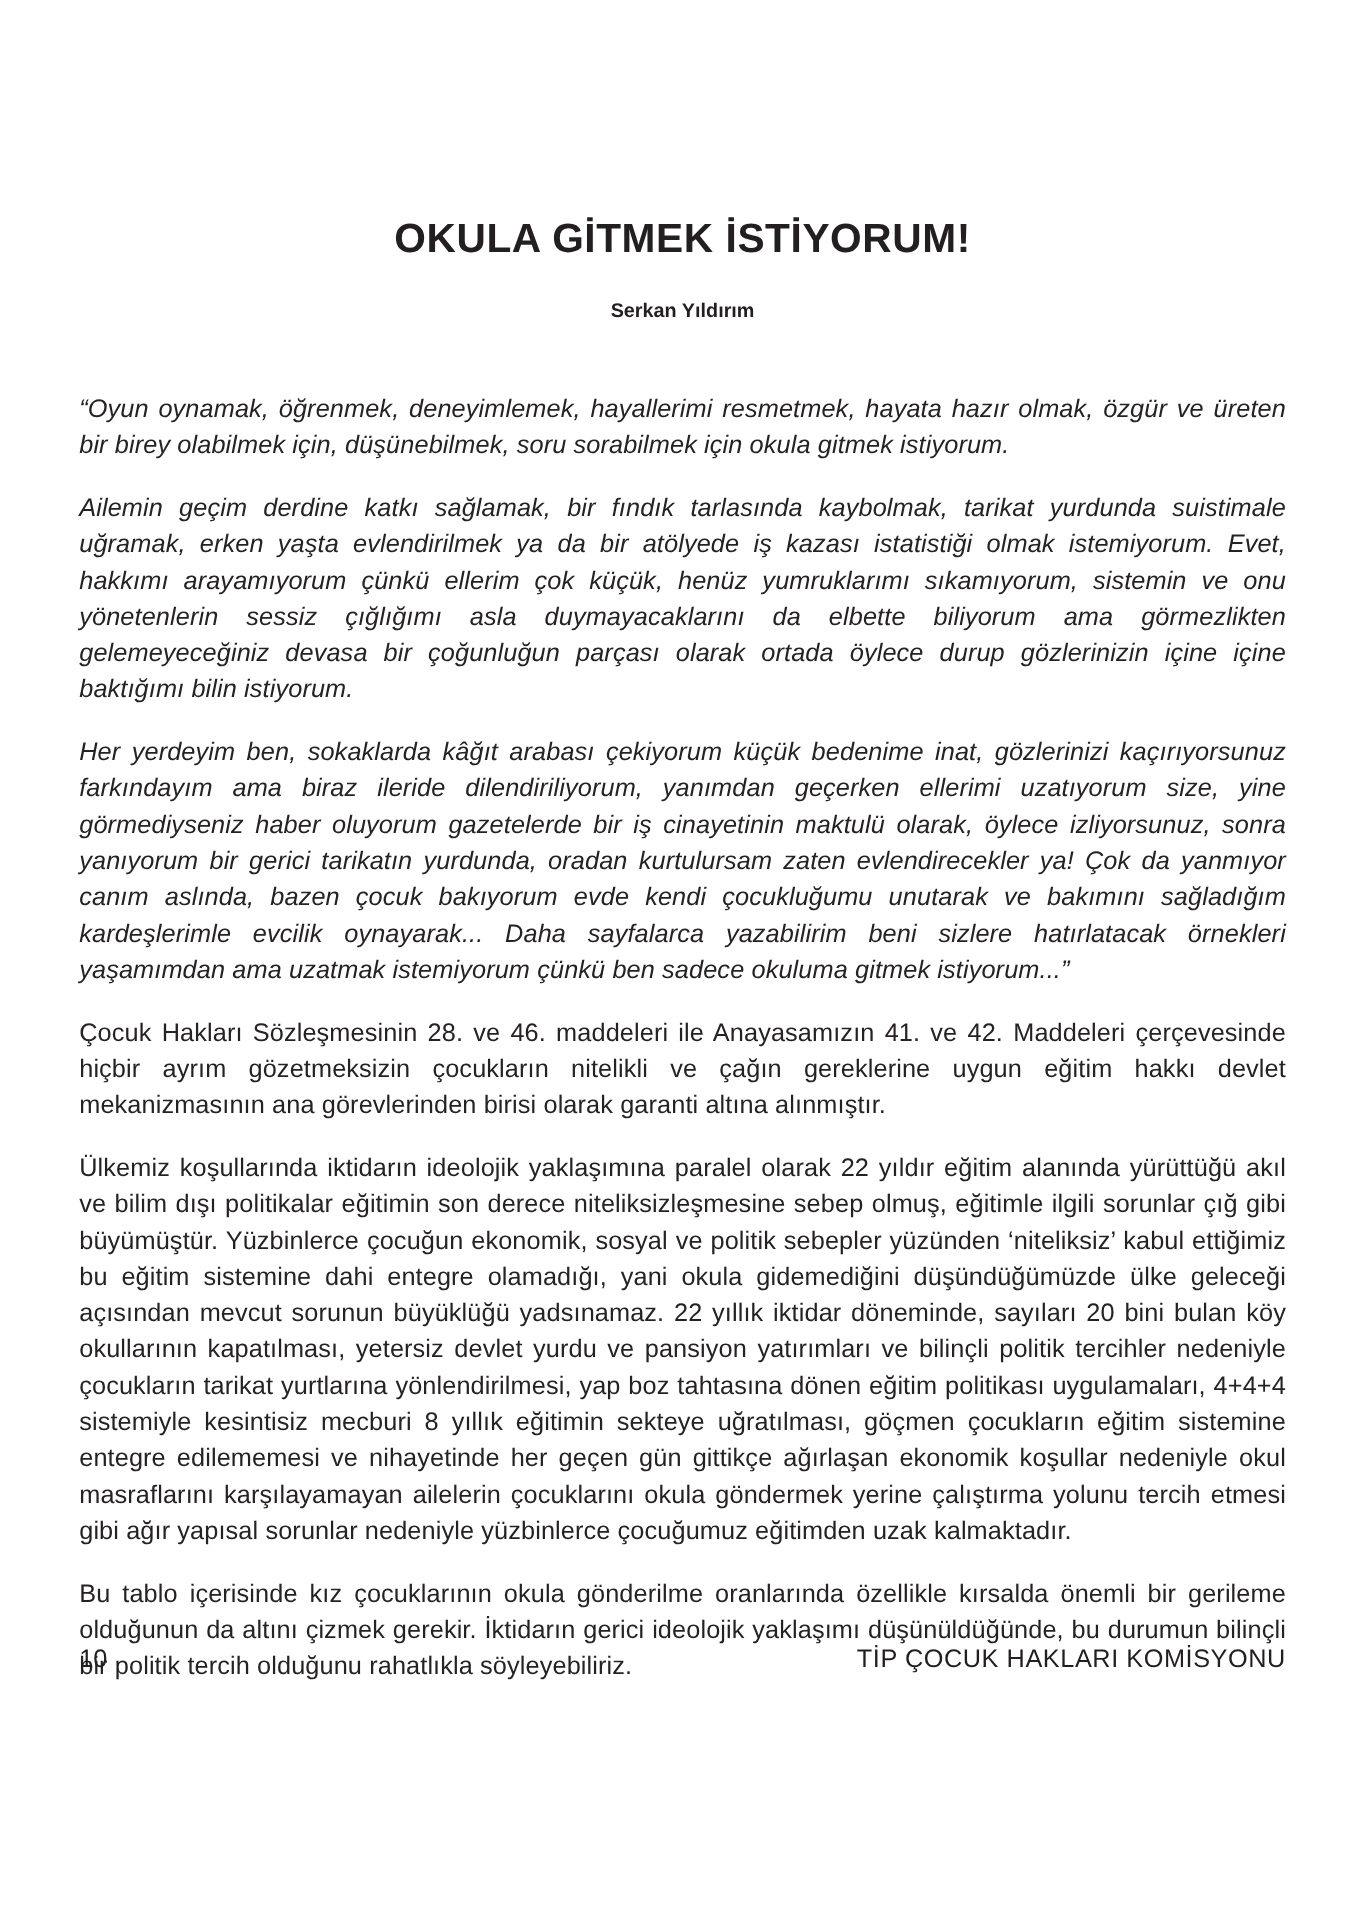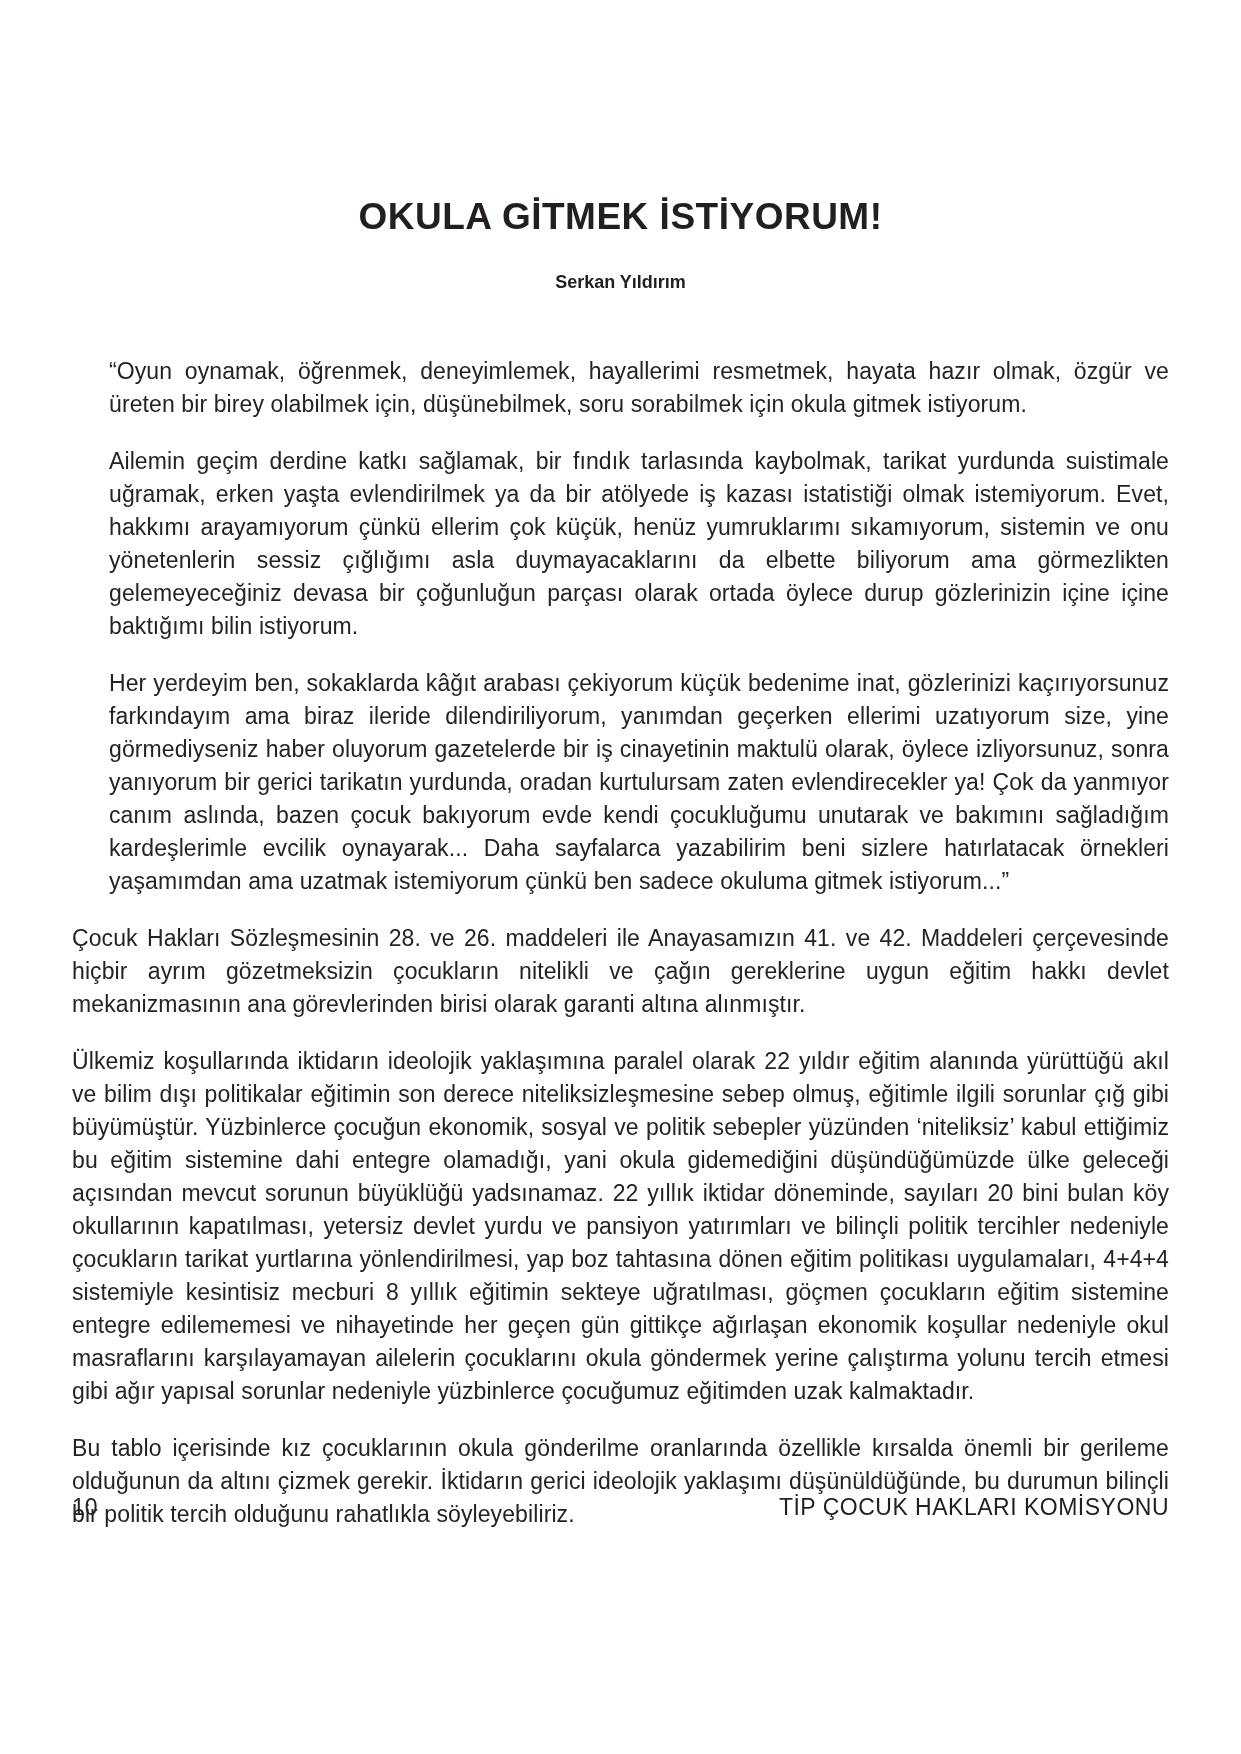--- a/index.html
+++ b/index.html
@@ -42,21 +42,21 @@
   .para {
     font-size: 23px;
     line-height: 33px;
     text-align: justify;
     margin: 0 0 24px 0;
     letter-spacing: 0.1px;
     hyphens: auto;
     -webkit-hyphens: auto;
   }
   .para.quote {
-    margin-left: 37px;
+    font-style: italic;
   }
   .footer {
     position: absolute;
     left: 72px;
     right: 72px;
     bottom: 168px;
     display: flex;
     justify-content: space-between;
     align-items: baseline;
     font-size: 23px;
@@ -80,21 +80,21 @@
     <h1 class="doc-title">OKULA GİTMEK İSTİYORUM!</h1>
 
     <div class="doc-author">Serkan Yıldırım</div>
 
     <p class="para quote">“Oyun oynamak, öğrenmek, deneyimlemek, hayallerimi resmetmek, hayata hazır olmak, özgür ve üreten bir birey olabilmek için, düşünebilmek, soru sorabilmek için okula gitmek istiyorum.</p>
 
     <p class="para quote">Ailemin geçim derdine katkı sağlamak, bir fındık tarlasında kaybolmak, tarikat yurdunda suistimale uğramak, erken yaşta evlendirilmek ya da bir atölyede iş kazası istatistiği olmak istemiyorum. Evet, hakkımı arayamıyorum çünkü ellerim çok küçük, henüz yumruklarımı sıkamıyorum, sistemin ve onu yönetenlerin sessiz çığlığımı asla duymayacaklarını da elbette biliyorum ama görmezlikten gelemeyeceğiniz devasa bir çoğunluğun parçası olarak ortada öylece durup gözlerinizin içine içine baktığımı bilin istiyorum.</p>
 
     <p class="para quote">Her yerdeyim ben, sokaklarda kâğıt arabası çekiyorum küçük bedenime inat, gözlerinizi kaçırıyorsunuz farkındayım ama biraz ileride dilendiriliyorum, yanımdan geçerken ellerimi uzatıyorum size, yine görmediyseniz haber oluyorum gazetelerde bir iş cinayetinin maktulü olarak, öylece izliyorsunuz, sonra yanıyorum bir gerici tarikatın yurdunda, oradan kurtulursam zaten evlendirecekler ya! Çok da yanmıyor canım aslında, bazen çocuk bakıyorum evde kendi çocukluğumu unutarak ve bakımını sağladığım kardeşlerimle evcilik oynayarak... Daha sayfalarca yazabilirim beni sizlere hatırlatacak örnekleri yaşamımdan ama uzatmak istemiyorum çünkü ben sadece okuluma gitmek istiyorum...”</p>
 
-    <p class="para">Çocuk Hakları Sözleşmesinin 28. ve 26. maddeleri ile Anayasamızın 41. ve 42. Maddeleri çerçevesinde hiçbir ayrım gözetmeksizin çocukların nitelikli ve çağın gereklerine uygun eğitim hakkı devlet mekanizmasının ana görevlerinden birisi olarak garanti altına alınmıştır.</p>
+    <p class="para">Çocuk Hakları Sözleşmesinin 28. ve 46. maddeleri ile Anayasamızın 41. ve 42. Maddeleri çerçevesinde hiçbir ayrım gözetmeksizin çocukların nitelikli ve çağın gereklerine uygun eğitim hakkı devlet mekanizmasının ana görevlerinden birisi olarak garanti altına alınmıştır.</p>
 
     <p class="para">Ülkemiz koşullarında iktidarın ideolojik yaklaşımına paralel olarak 22 yıldır eğitim alanında yürüttüğü akıl ve bilim dışı politikalar eğitimin son derece niteliksizleşmesine sebep olmuş, eğitimle ilgili sorunlar çığ gibi büyümüştür. Yüzbinlerce çocuğun ekonomik, sosyal ve politik sebepler yüzünden ‘niteliksiz’ kabul ettiğimiz bu eğitim sistemine dahi entegre olamadığı, yani okula gidemediğini düşündüğümüzde ülke geleceği açısından mevcut sorunun büyüklüğü yadsınamaz. 22 yıllık iktidar döneminde, sayıları 20 bini bulan köy okullarının kapatılması, yetersiz devlet yurdu ve pansiyon yatırımları ve bilinçli politik tercihler nedeniyle çocukların tarikat yurtlarına yönlendirilmesi, yap boz tahtasına dönen eğitim politikası uygulamaları, 4+4+4 sistemiyle kesintisiz mecburi 8 yıllık eğitimin sekteye uğratılması, göçmen çocukların eğitim sistemine entegre edilememesi ve nihayetinde her geçen gün gittikçe ağırlaşan ekonomik koşullar nedeniyle okul masraflarını karşılayamayan ailelerin çocuklarını okula göndermek yerine çalıştırma yolunu tercih etmesi gibi ağır yapısal sorunlar nedeniyle yüzbinlerce çocuğumuz eğitimden uzak kalmaktadır.</p>
 
     <p class="para">Bu tablo içerisinde kız çocuklarının okula gönderilme oranlarında özellikle kırsalda önemli bir gerileme olduğunun da altını çizmek gerekir. İktidarın gerici ideolojik yaklaşımı düşünüldüğünde, bu durumun bilinçli bir politik tercih olduğunu rahatlıkla söyleyebiliriz.</p>
 
 
   </div>
 
   <div class="footer">
     <span class="page-number">10</span>

